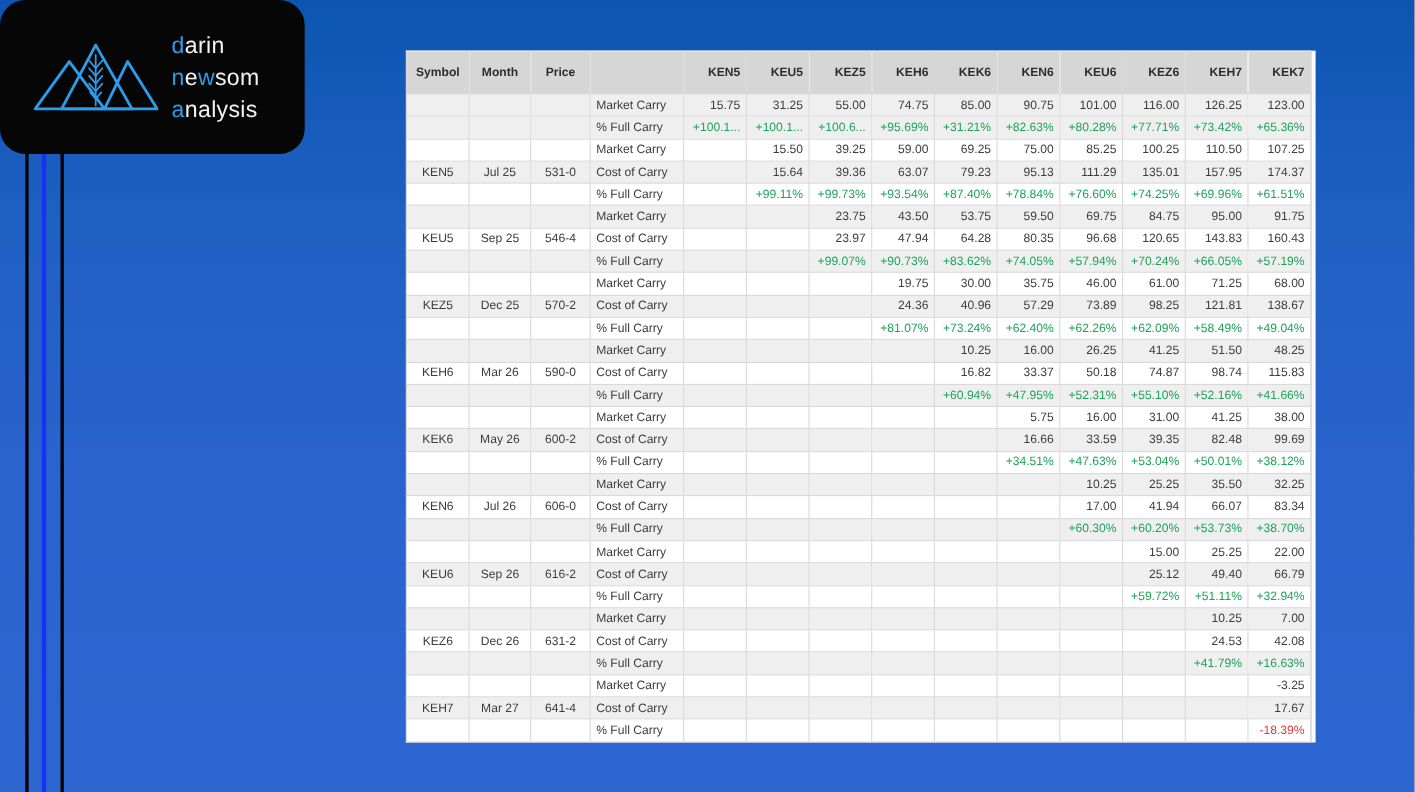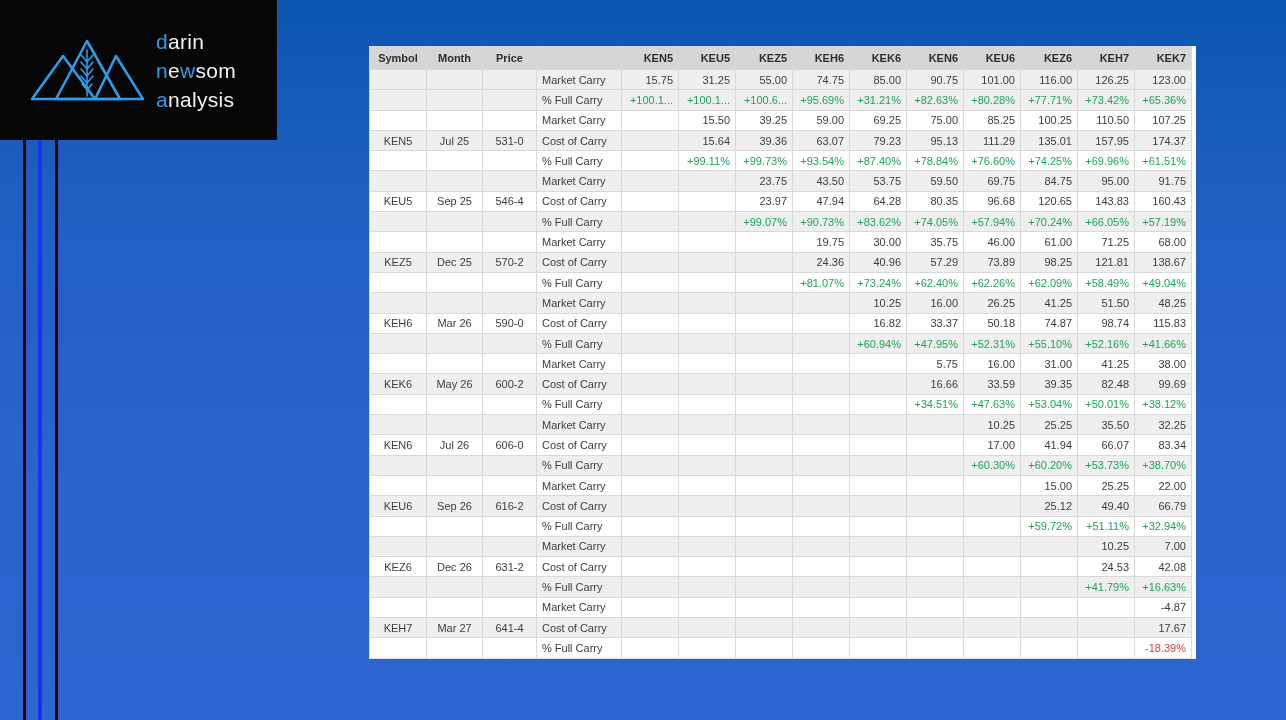--- a/index.html
+++ b/index.html
@@ -2,38 +2,38 @@
 <html><head>
 <meta charset="utf-8">
 <style>
   html,body{margin:0;padding:0;}
   body{width:1286px;height:720px;overflow:hidden;font-family:"Liberation Sans",sans-serif;}
   .stage{position:relative;width:1286px;height:720px;overflow:hidden;
          background:linear-gradient(180deg,#0C55B1 0%,#1F60C3 28%,#2A63CC 62%,#2D66D0 100%);}
 
   
   .logo-box{position:absolute;left:0;top:0;width:277px;height:140px;background:#060606;
-            display:flex;align-items:center;box-sizing:border-box;padding-left:30px;}
+            display:flex;align-items:center;box-sizing:border-box;padding-left:30px;border-radius:23px;}
   .logo-art{flex:0 0 auto;}
   .logo-text{margin-left:12px;font-size:21px;line-height:29px;letter-spacing:.3px;font-weight:400;}
   .lg-blue{color:#2D9CEB;}
   .lg-white{color:#F2F2F2;}
 
   
   .stripe{position:absolute;top:140px;height:580px;}
   .stripe-k1{left:23px;width:3px;background:#000;}
   .stripe-b {left:38px;width:4px;background:#1833F0;}
   .stripe-k2{left:55px;width:3px;background:#000;}
 
   
   .table-wrap{position:absolute;left:369px;top:46px;border-right:4px solid #FBFBFB;}
   table{border-collapse:collapse;table-layout:fixed;background:#fff;}
   th,td{border:1px solid #D9D9D9;font-size:11px;padding:0 5px;overflow:hidden;
         white-space:nowrap;box-sizing:border-box;}
-  thead th{background:#D6D6D6;color:#2E2E2E;font-weight:bold;height:23px;}
+  thead th{background:#D6D6D6;color:#2E2E2E;font-weight:bold;height:39px;}
   th.h-left{text-align:center;}
   th.h-data{text-align:right;}
   td{height:20.3px;color:#3C3C3C;}
   td.c-meta{text-align:center;}
   td.c-label{text-align:left;}
   td.c-num{text-align:right;}
   tr.odd  td{background:#EFEFEF;}
   tr.even td{background:#FFFFFF;}
   td.pos{color:#1EA358;}
   td.neg{color:#DC3A3A;}
@@ -530,21 +530,21 @@
             <td class="c-label">Market Carry</td>
             <td class="c-num"></td>
             <td class="c-num"></td>
             <td class="c-num"></td>
             <td class="c-num"></td>
             <td class="c-num"></td>
             <td class="c-num"></td>
             <td class="c-num"></td>
             <td class="c-num"></td>
             <td class="c-num"></td>
-            <td class="c-num">-4.87</td>
+            <td class="c-num">-3.25</td>
           </tr>
           <tr class="odd">
             <td class="c-meta">KEH7</td>
             <td class="c-meta">Mar 27</td>
             <td class="c-meta">641-4</td>
             <td class="c-label">Cost of Carry</td>
             <td class="c-num"></td>
             <td class="c-num"></td>
             <td class="c-num"></td>
             <td class="c-num"></td>

